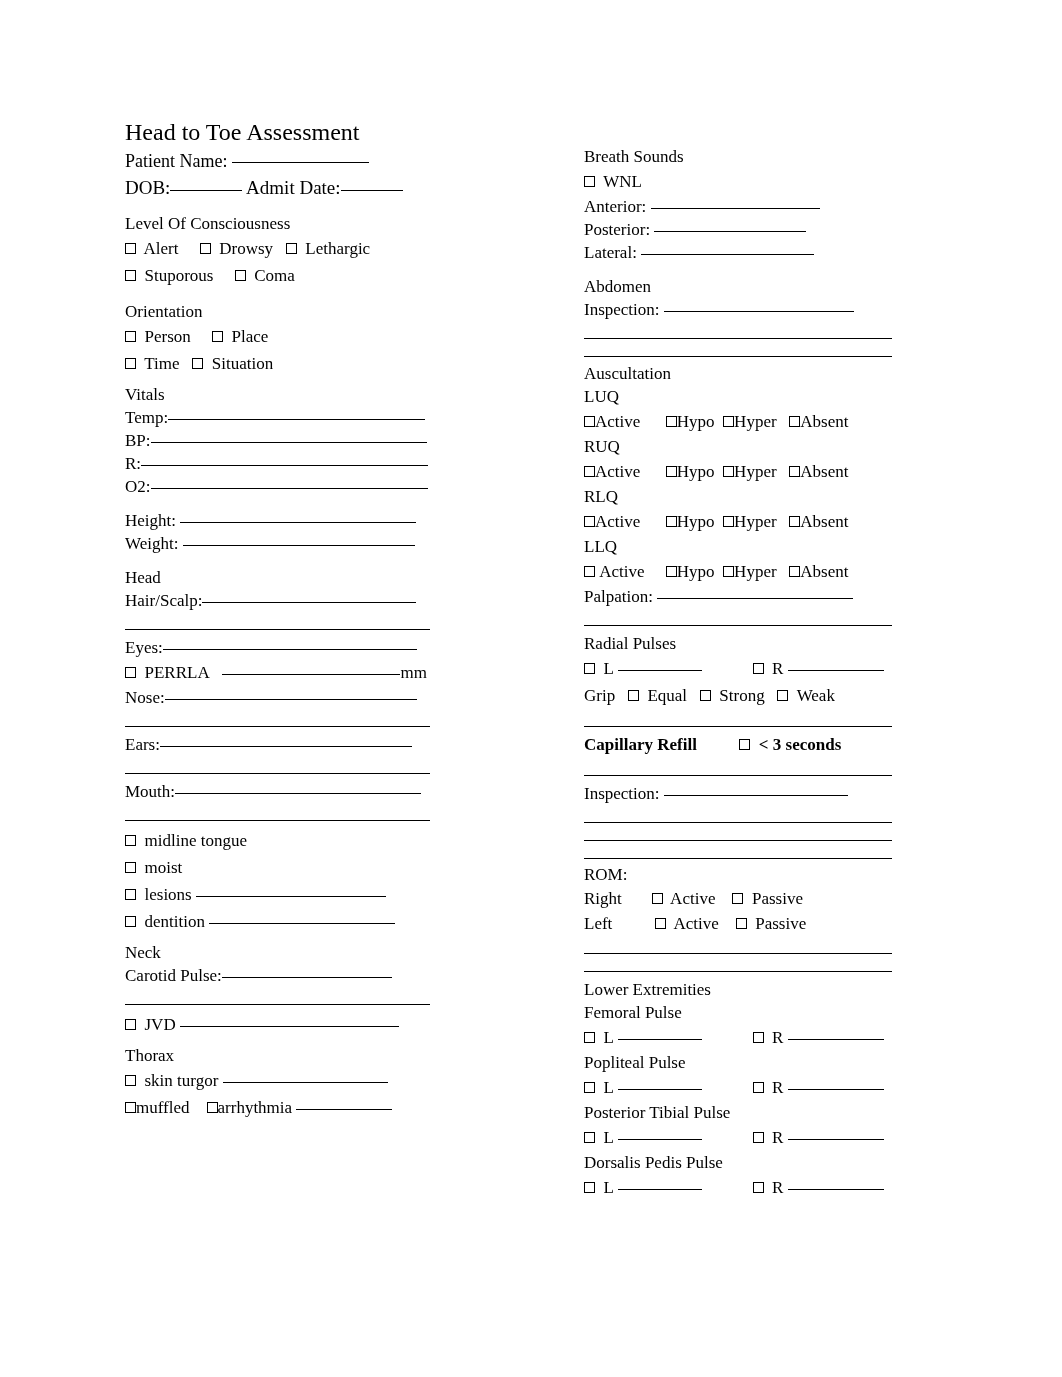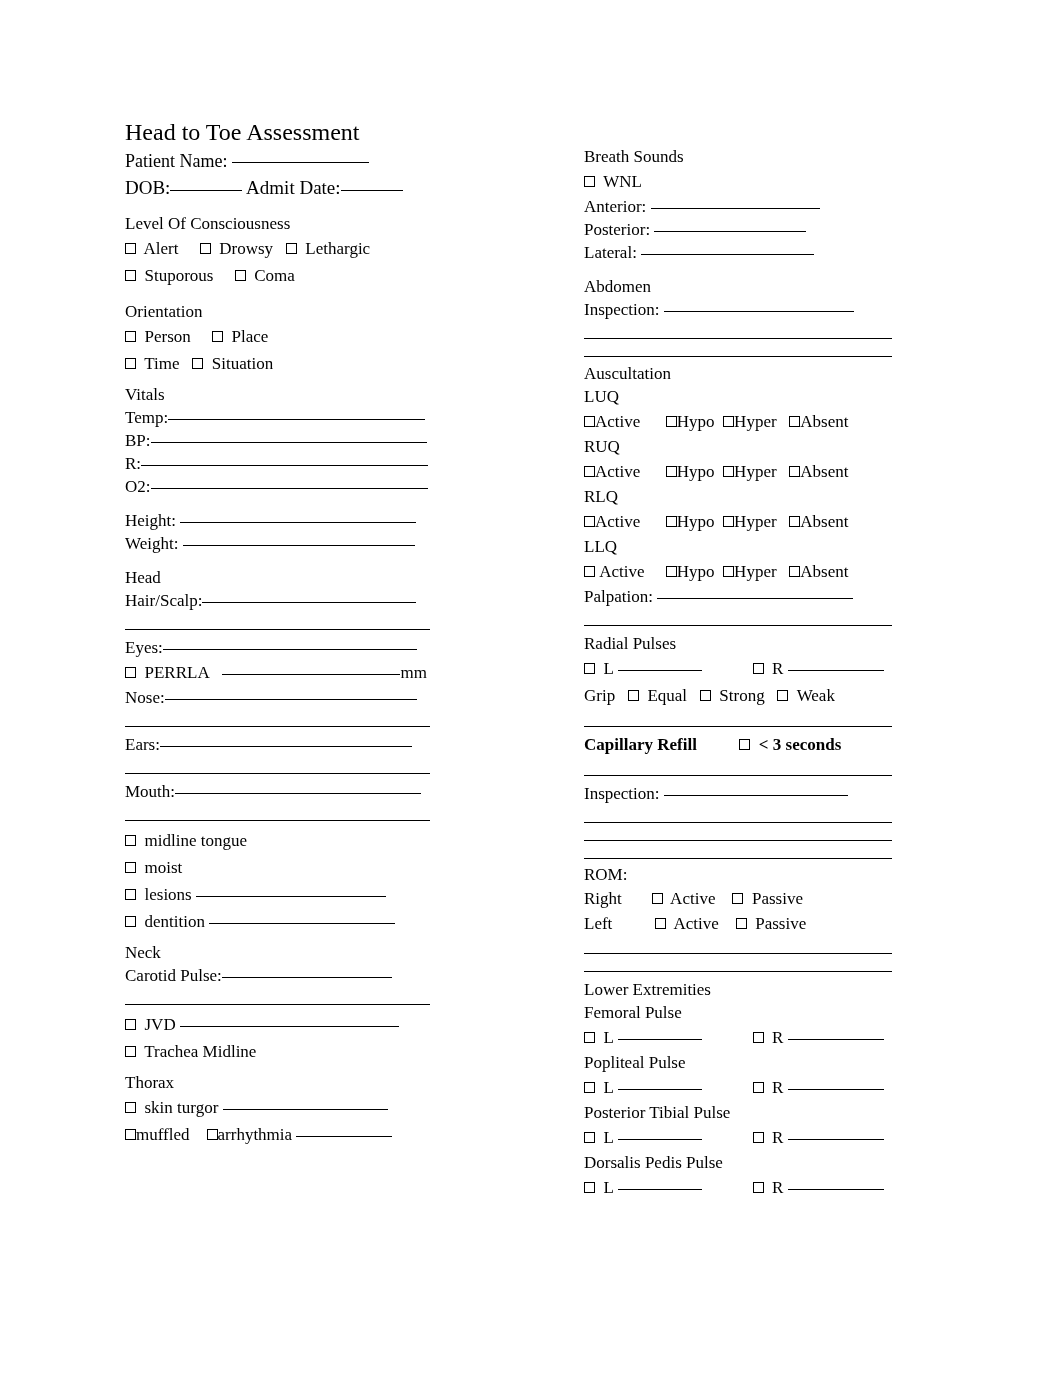--- a/index.html
+++ b/index.html
@@ -241,24 +241,20 @@
     <div class="spacer-before-rule"></div>
     <div class="rule-row" style="width:305px;"></div>
 
     <div class="gap-sm"></div>
 
     <div class="cbrow">
       <span class="cb"></span>&nbsp;
       <span>JVD</span>
       <span class="rule" style="width:219px;"></span>
     </div>
-    <div class="cbrow">
-      <span class="cb"></span>&nbsp;
-      <span>Trachea Midline</span>
-    </div>
 
     <div class="gap-sm"></div>
 
     <div class="hdr">Thorax</div>
     <div class="cbrow-tight" style="line-height:27px;">
       <span class="cb"></span>&nbsp;
       <span>skin turgor</span>
       <span class="rule" style="width:165px;"></span>
     </div>
     <div class="cbrow-tight" style="line-height:27px;">

